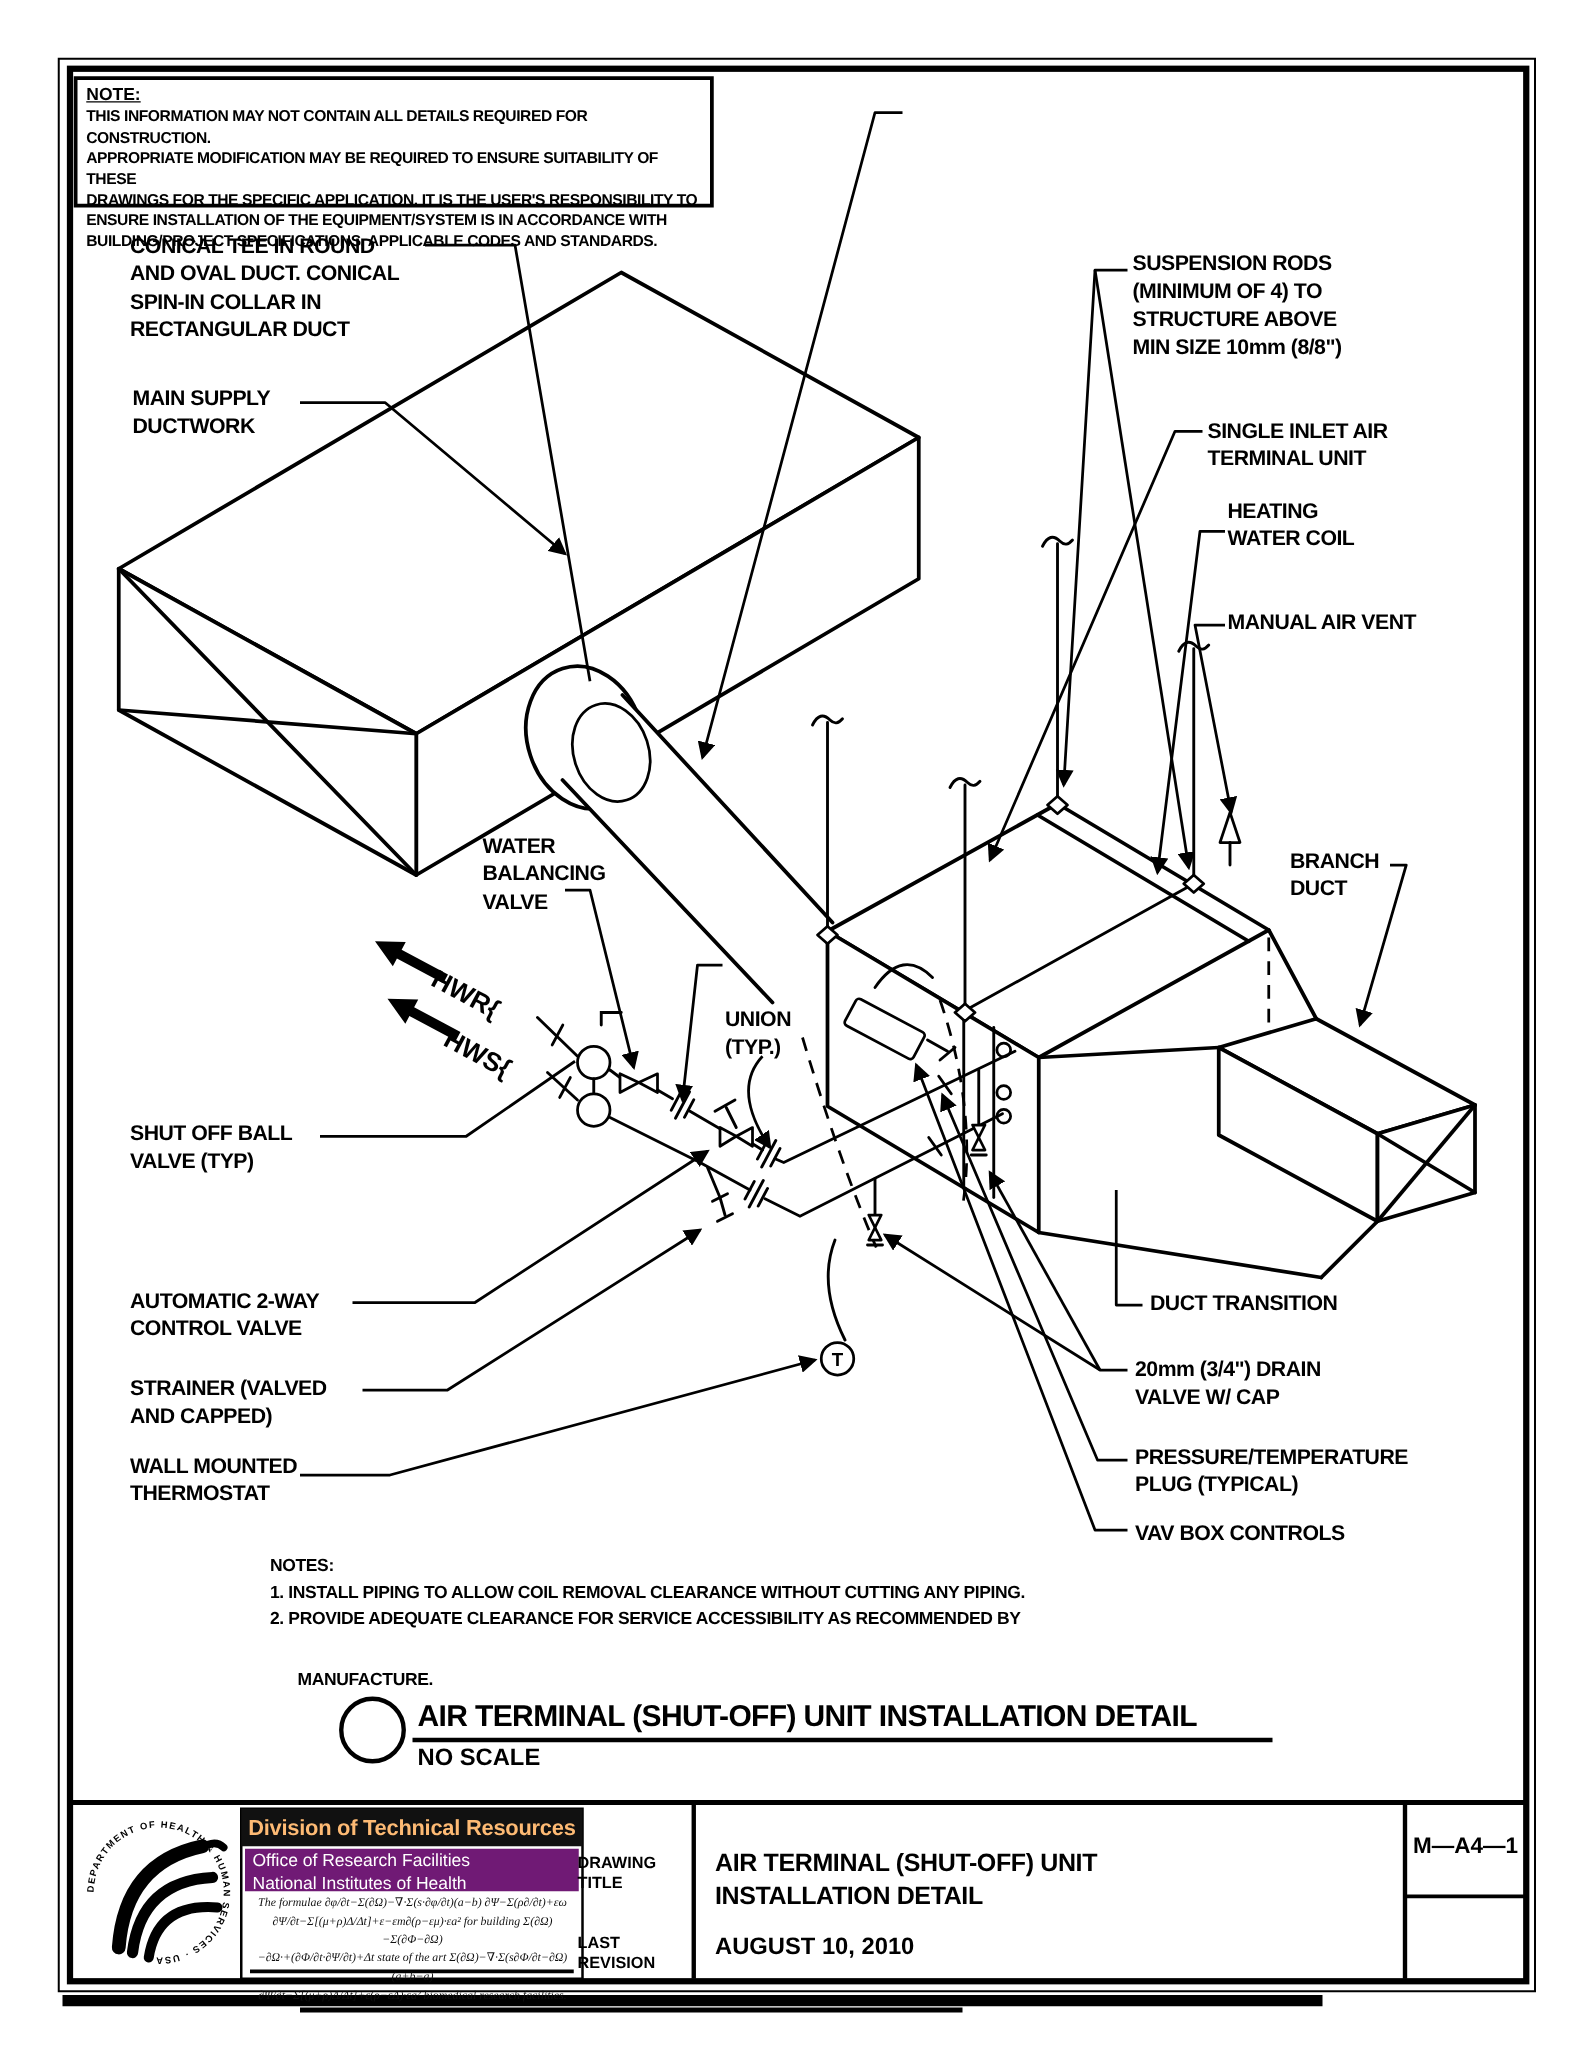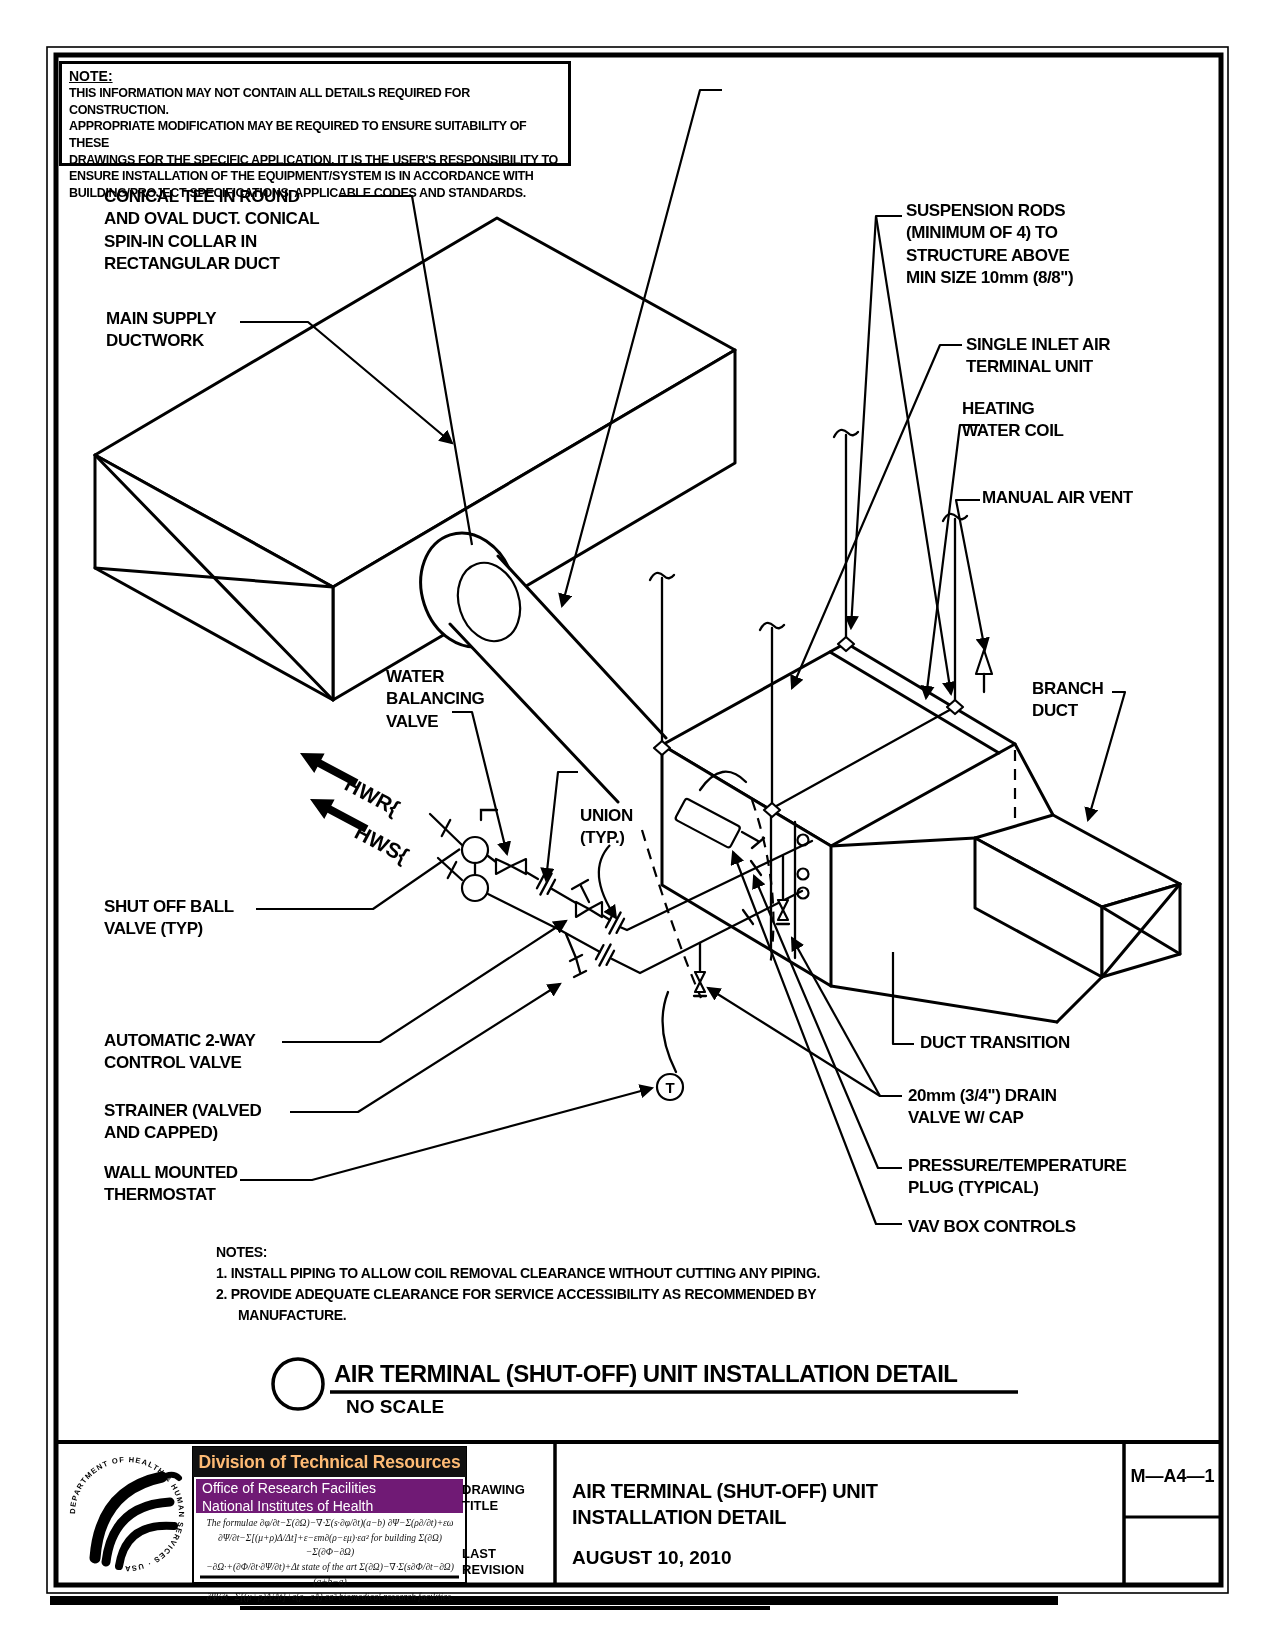--- a/index.html
+++ b/index.html
@@ -18,23 +18,23 @@
       line-height:1.32;white-space:pre-line;}
   .flow{position:absolute;font-size:21px;font-weight:700;transform-origin:left top;
         transform:rotate(28deg);letter-spacing:0;}
   .notebox{position:absolute;left:59px;top:61px;width:512px;height:105px;
            border:3px solid #000;box-sizing:border-box;padding:3px 7px;}
   .notebox .nt{font-size:14px;font-weight:700;text-decoration:underline;}
   .notebox .nb{font-size:12.5px;font-weight:700;letter-spacing:-0.35px;line-height:1.33;
                white-space:pre-line;}
   .notes{position:absolute;left:216px;top:1242px;font-size:14px;font-weight:700;
          letter-spacing:-0.3px;line-height:1.5;}
-  .notes .cont{margin-left:22px;}
+  .notes .cont{margin-left:22px;margin-top:28px;}
   .dtitle{position:absolute;left:334px;top:1360px;font-size:24px;font-weight:700;letter-spacing:-0.5px;}
-  .dscale{position:absolute;left:334px;top:1396px;font-size:19px;font-weight:700;margin-left:12px;}
+  .dscale{position:absolute;left:334px;top:1396px;font-size:19px;font-weight:700;}
   .tb{position:absolute;}
   .tb-division{left:193px;top:1447px;width:273px;height:30px;background:#111;color:#fdba74;
       font-size:17.5px;font-weight:700;line-height:30px;text-align:center;letter-spacing:-0.2px;}
   .tb-org{left:196px;top:1479px;width:267px;height:34px;background:#701a75;color:#fff;
       font-size:14px;line-height:1.25;padding:1px 6px;box-sizing:border-box;white-space:pre-line;}
   .tb-tagline{left:197px;top:1516px;width:266px;font-family:"Liberation Serif","DejaVu Serif",serif;
       font-style:italic;font-size:9.5px;line-height:1.55;color:#111;white-space:pre-line;text-align:center;}
   .tb-lbl{width:84px;text-align:left;font-size:13px;font-weight:700;line-height:1.25;white-space:pre-line;}
   .tb-title{left:572px;top:1478px;font-size:20px;font-weight:700;letter-spacing:-0.3px;
       line-height:1.3;white-space:pre-line;}
@@ -286,21 +286,21 @@
 ENSURE INSTALLATION OF THE EQUIPMENT/SYSTEM IS IN ACCORDANCE WITH
 BUILDING/PROJECT SPECIFICATIONS, APPLICABLE CODES AND STANDARDS.</div>
 </div>
 
 <div class="co" style="left:906px;top:200px">SUSPENSION RODS
 (MINIMUM OF 4) TO
 STRUCTURE ABOVE
 MIN SIZE 10mm (8/8")</div>
 <div class="co" style="left:966px;top:334px">SINGLE INLET AIR
 TERMINAL UNIT</div>
-<div class="co" style="left:962px;top:398px">HEATING
+<div class="co" style="left:982px;top:398px">HEATING
 WATER COIL</div>
 <div class="co" style="left:982px;top:487px">MANUAL AIR VENT</div>
 <div class="co" style="left:1032px;top:678px">BRANCH
 DUCT</div>
 <div class="co" style="left:104px;top:186px">CONICAL TEE IN ROUND
 AND OVAL DUCT.  CONICAL
 SPIN-IN COLLAR IN
 RECTANGULAR DUCT</div>
 <div class="co" style="left:106px;top:308px">MAIN SUPPLY
 DUCTWORK</div>

